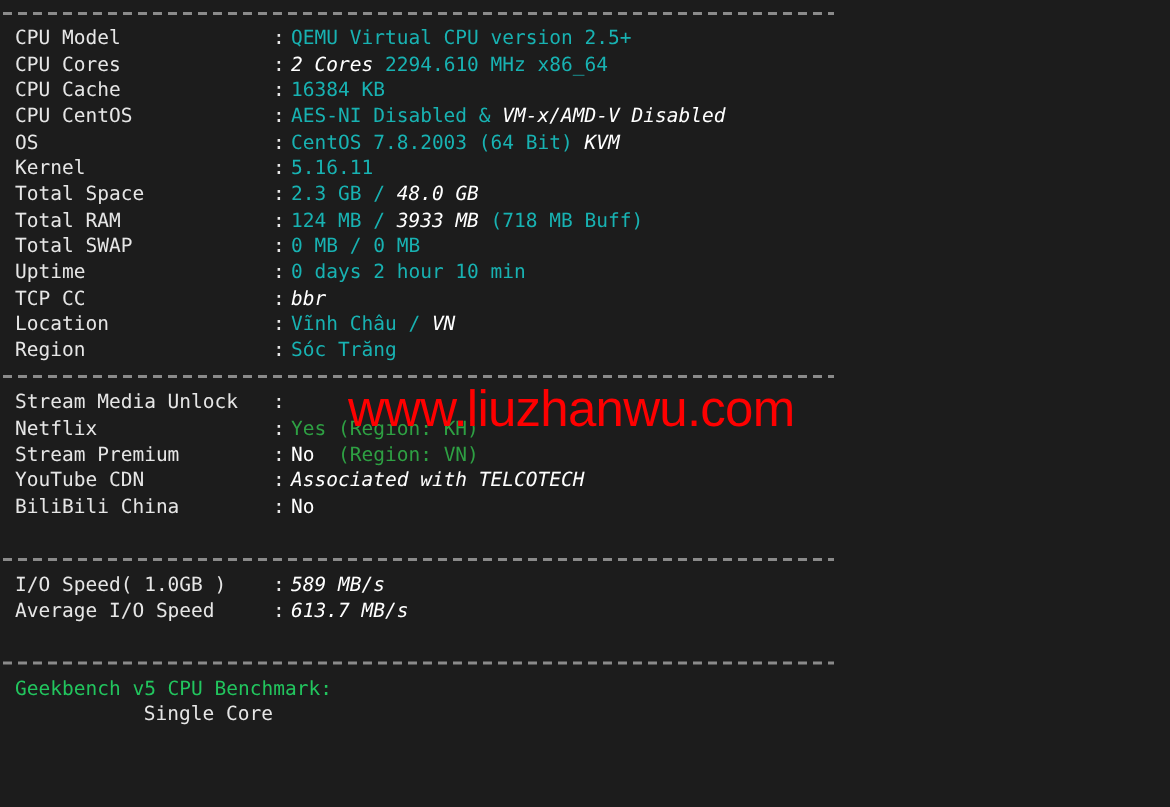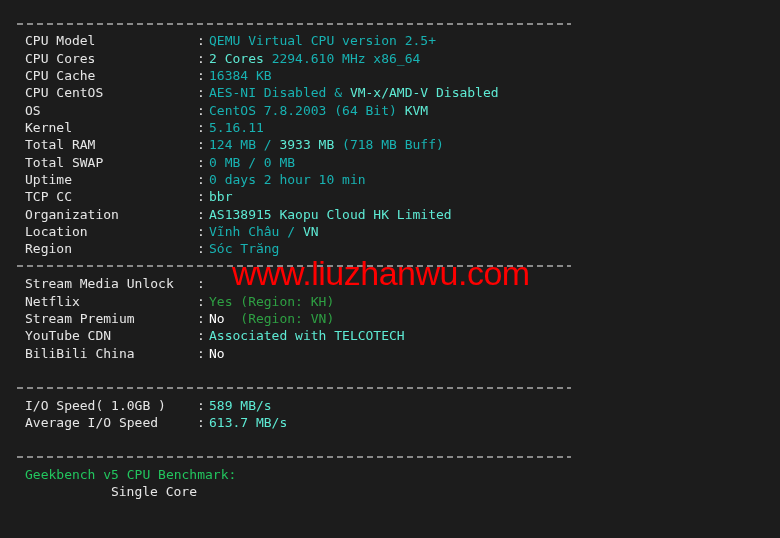--- a/index.html
+++ b/index.html
@@ -14,21 +14,21 @@
     font-family: "DejaVu Sans Mono", "Liberation Mono", monospace;
     font-size: 13px;
     line-height: 17.35px;
     color: #d8d8d8;
     -webkit-font-smoothing: antialiased;
   }
   #terminal {
     position: relative;
     width: 668px;
     height: 538px;
-    padding: 15px;
+    padding: 0;
     box-sizing: border-box;
   }
   .line {
     height: 17.35px;
     white-space: pre;
     padding-left: 10px;
     box-sizing: border-box;
   }
   .sep {
     height: 17.35px;
@@ -61,21 +61,21 @@
     text-align: right;
     padding-right: 0;
     box-sizing: border-box;
   }
   .colon {
     color: #e6e6e6;
     display: inline-block;
     width: 12px;
   }
   .cy  { color: #18b2b2; }
-  .ye  { color: #5eead4; }
+  .ye  { color: #ffffff; font-style: italic; }
   .gr  { color: #2ea043; }
   .rd  { color: #ffffff; }
   .wh  { color: #22c55e; }
 
   #watermark {
     position: absolute;
     left: 232px;
     top: 254px;
     font-family: "Liberation Sans", "DejaVu Sans", sans-serif;
     font-size: 34px;
@@ -102,31 +102,31 @@
     <div class="line"><span class="lbl">CPU Cores</span><span class="colon">:</span><span class="ye">2 Cores</span><span class="cy"> <span>2294.610 MHz x86_64</span></span></div>
 
     <div class="line"><span class="lbl">CPU Cache</span><span class="colon">:</span><span class="cy">16384 KB</span></div>
 
     <div class="line"><span class="lbl">CPU CentOS</span><span class="colon">:</span><span class="cy">AES-NI Disabled &amp;</span><span class="ye"> <span>VM-x/AMD-V Disabled</span></span></div>
 
     <div class="line"><span class="lbl">OS</span><span class="colon">:</span><span class="cy">CentOS 7.8.2003 (64 Bit)</span><span class="ye"> <span>KVM</span></span></div>
 
     <div class="line"><span class="lbl">Kernel</span><span class="colon">:</span><span class="cy">5.16.11</span></div>
 
+    <div class="line"><span class="lbl">Total Space</span><span class="colon">:</span><span class="cy">2.3 GB /</span><span class="ye"> <span>48.0 GB</span></span></div>
 
     <div class="line"><span class="lbl">Total RAM</span><span class="colon">:</span><span class="cy">124 MB /</span><span class="ye"> <span>3933 MB</span></span><span class="cy"> <span>(718 MB Buff)</span></span></div>
 
     <div class="line"><span class="lbl">Total SWAP</span><span class="colon">:</span><span class="cy">0 MB /</span><span class="cy"> <span>0 MB</span></span></div>
 
     <div class="line"><span class="lbl">Uptime</span><span class="colon">:</span><span class="cy">0 days 2 hour 10 min</span></div>
 
 
     <div class="line"><span class="lbl">TCP CC</span><span class="colon">:</span><span class="ye">bbr</span></div>
 
-    <div class="line"><span class="lbl">Organization</span><span class="colon">:</span><span class="ye">AS138915 Kaopu Cloud HK Limited</span></div>
 
     <div class="line"><span class="lbl">Location</span><span class="colon">:</span><span class="cy">Vĩnh Châu /</span><span class="ye"> <span>VN</span></span></div>
 
     <div class="line"><span class="lbl">Region</span><span class="colon">:</span><span class="cy">Sóc Trăng</span></div>
 
   </div>
 
   <div class="sep">
       <i></i>
     </div>

